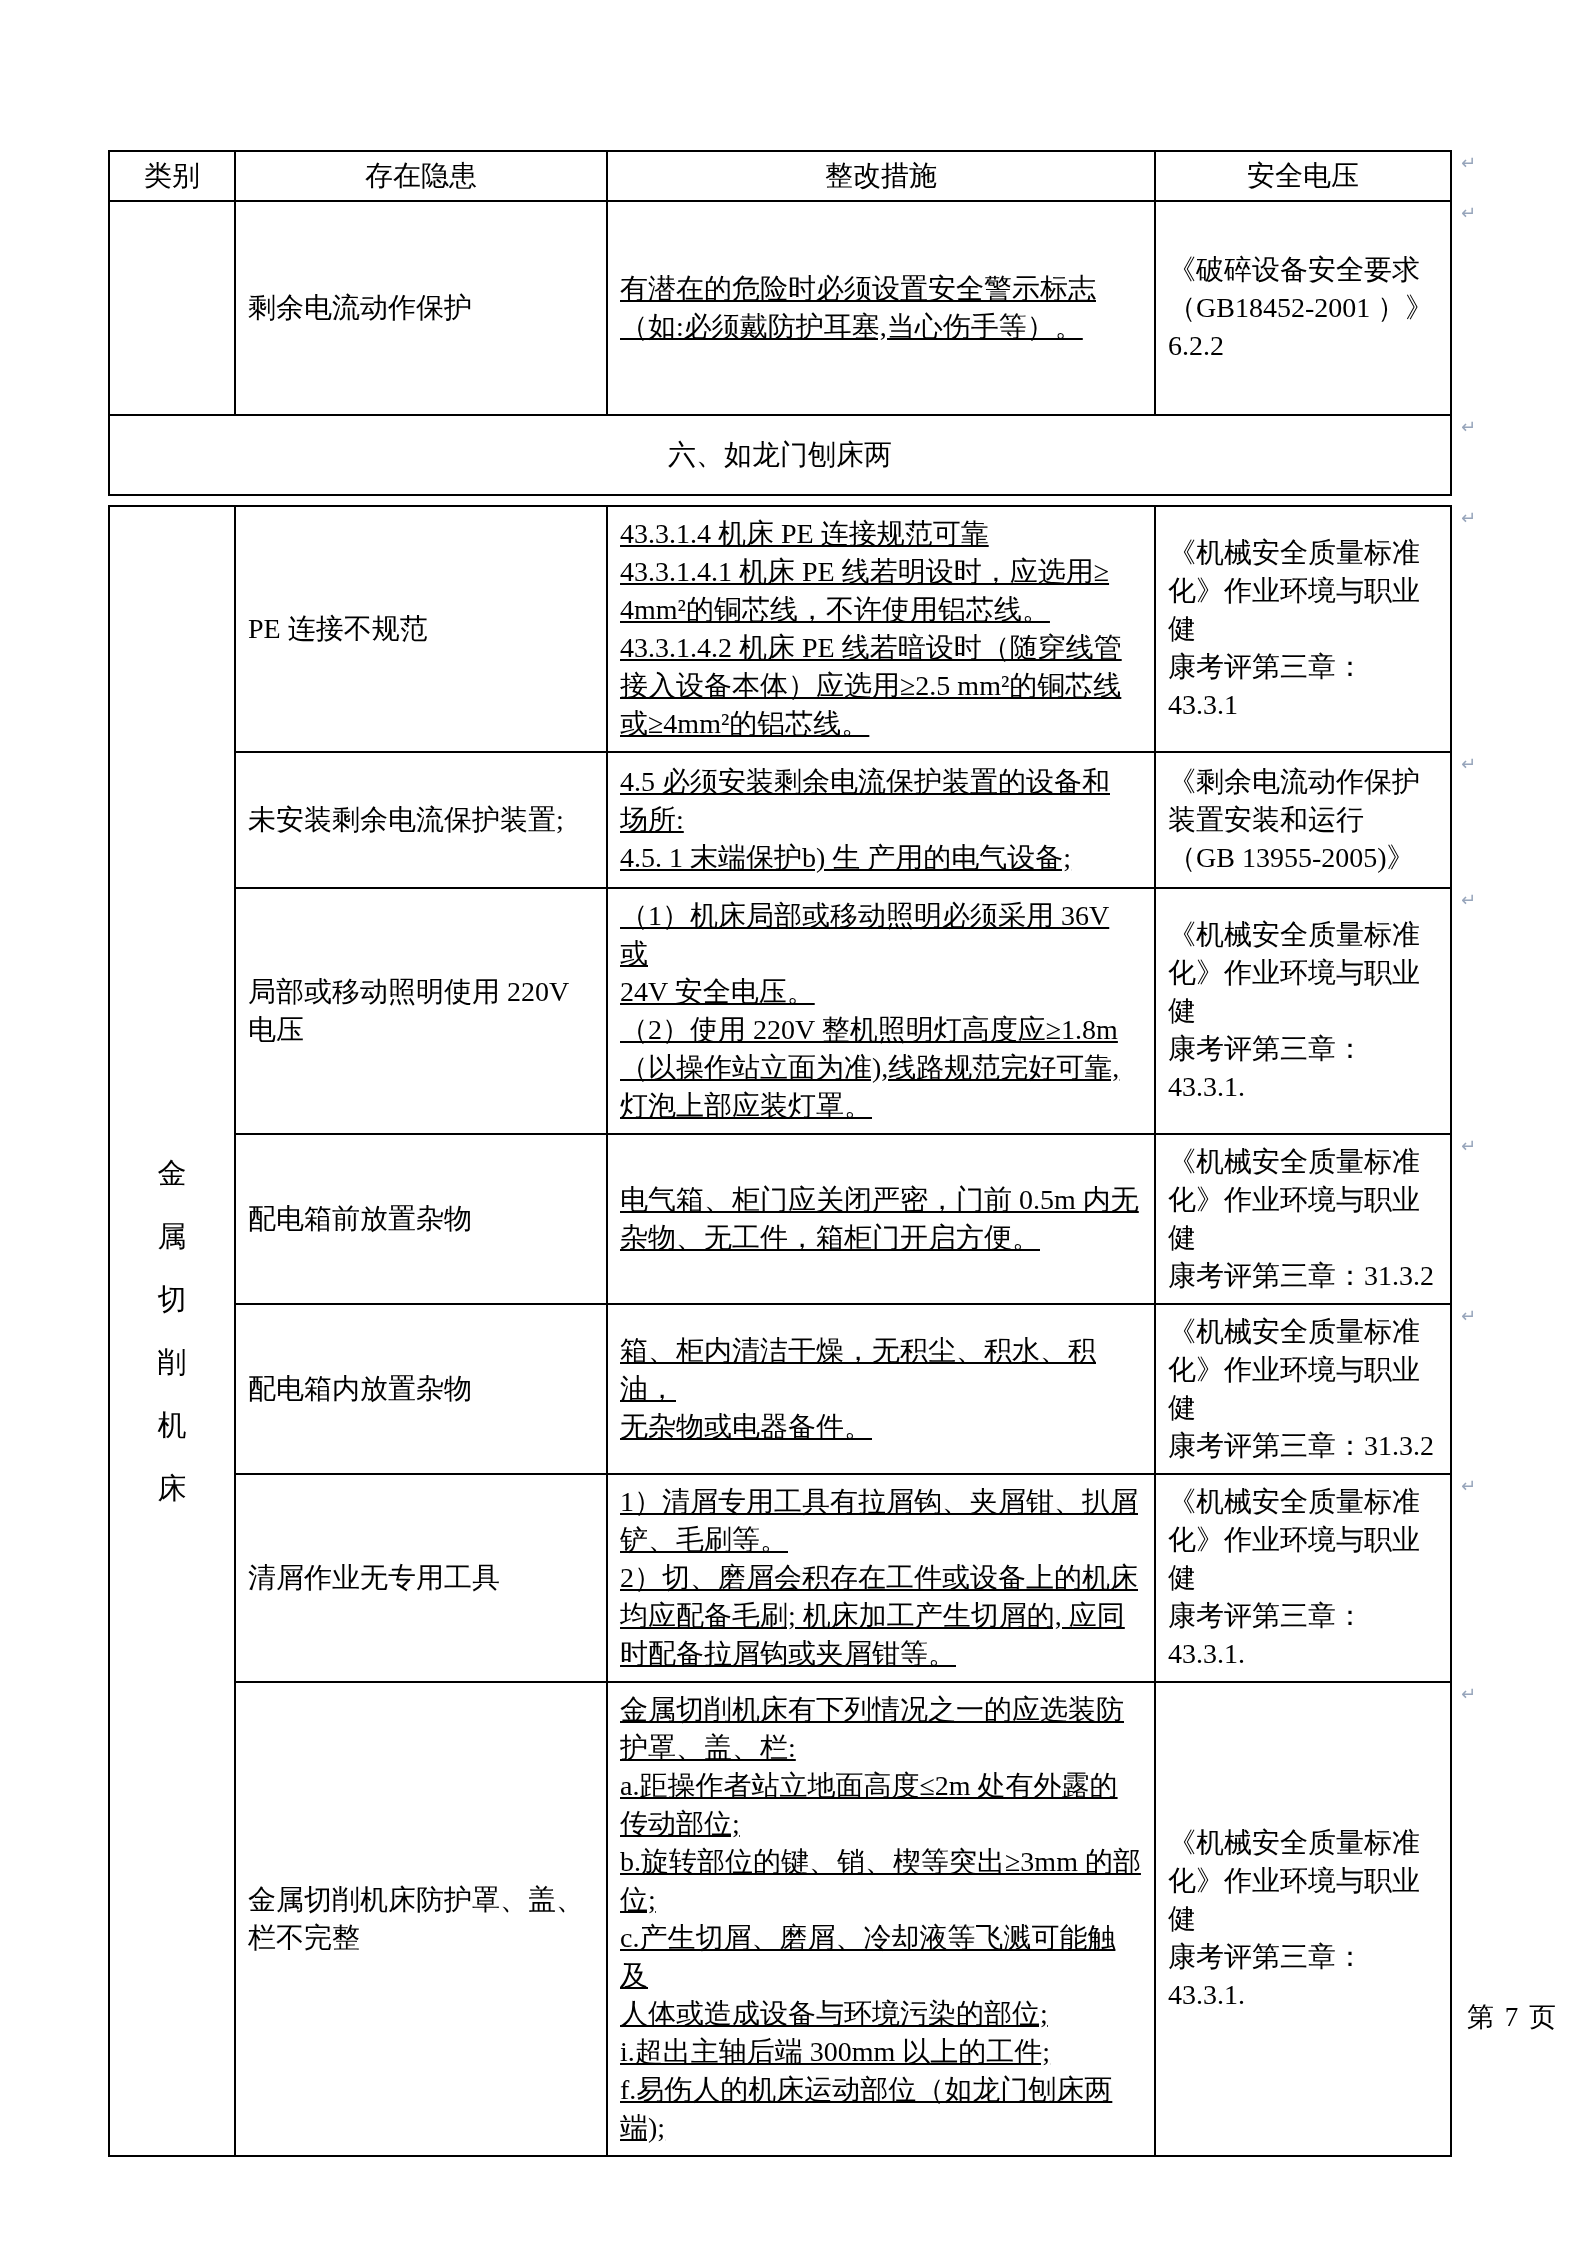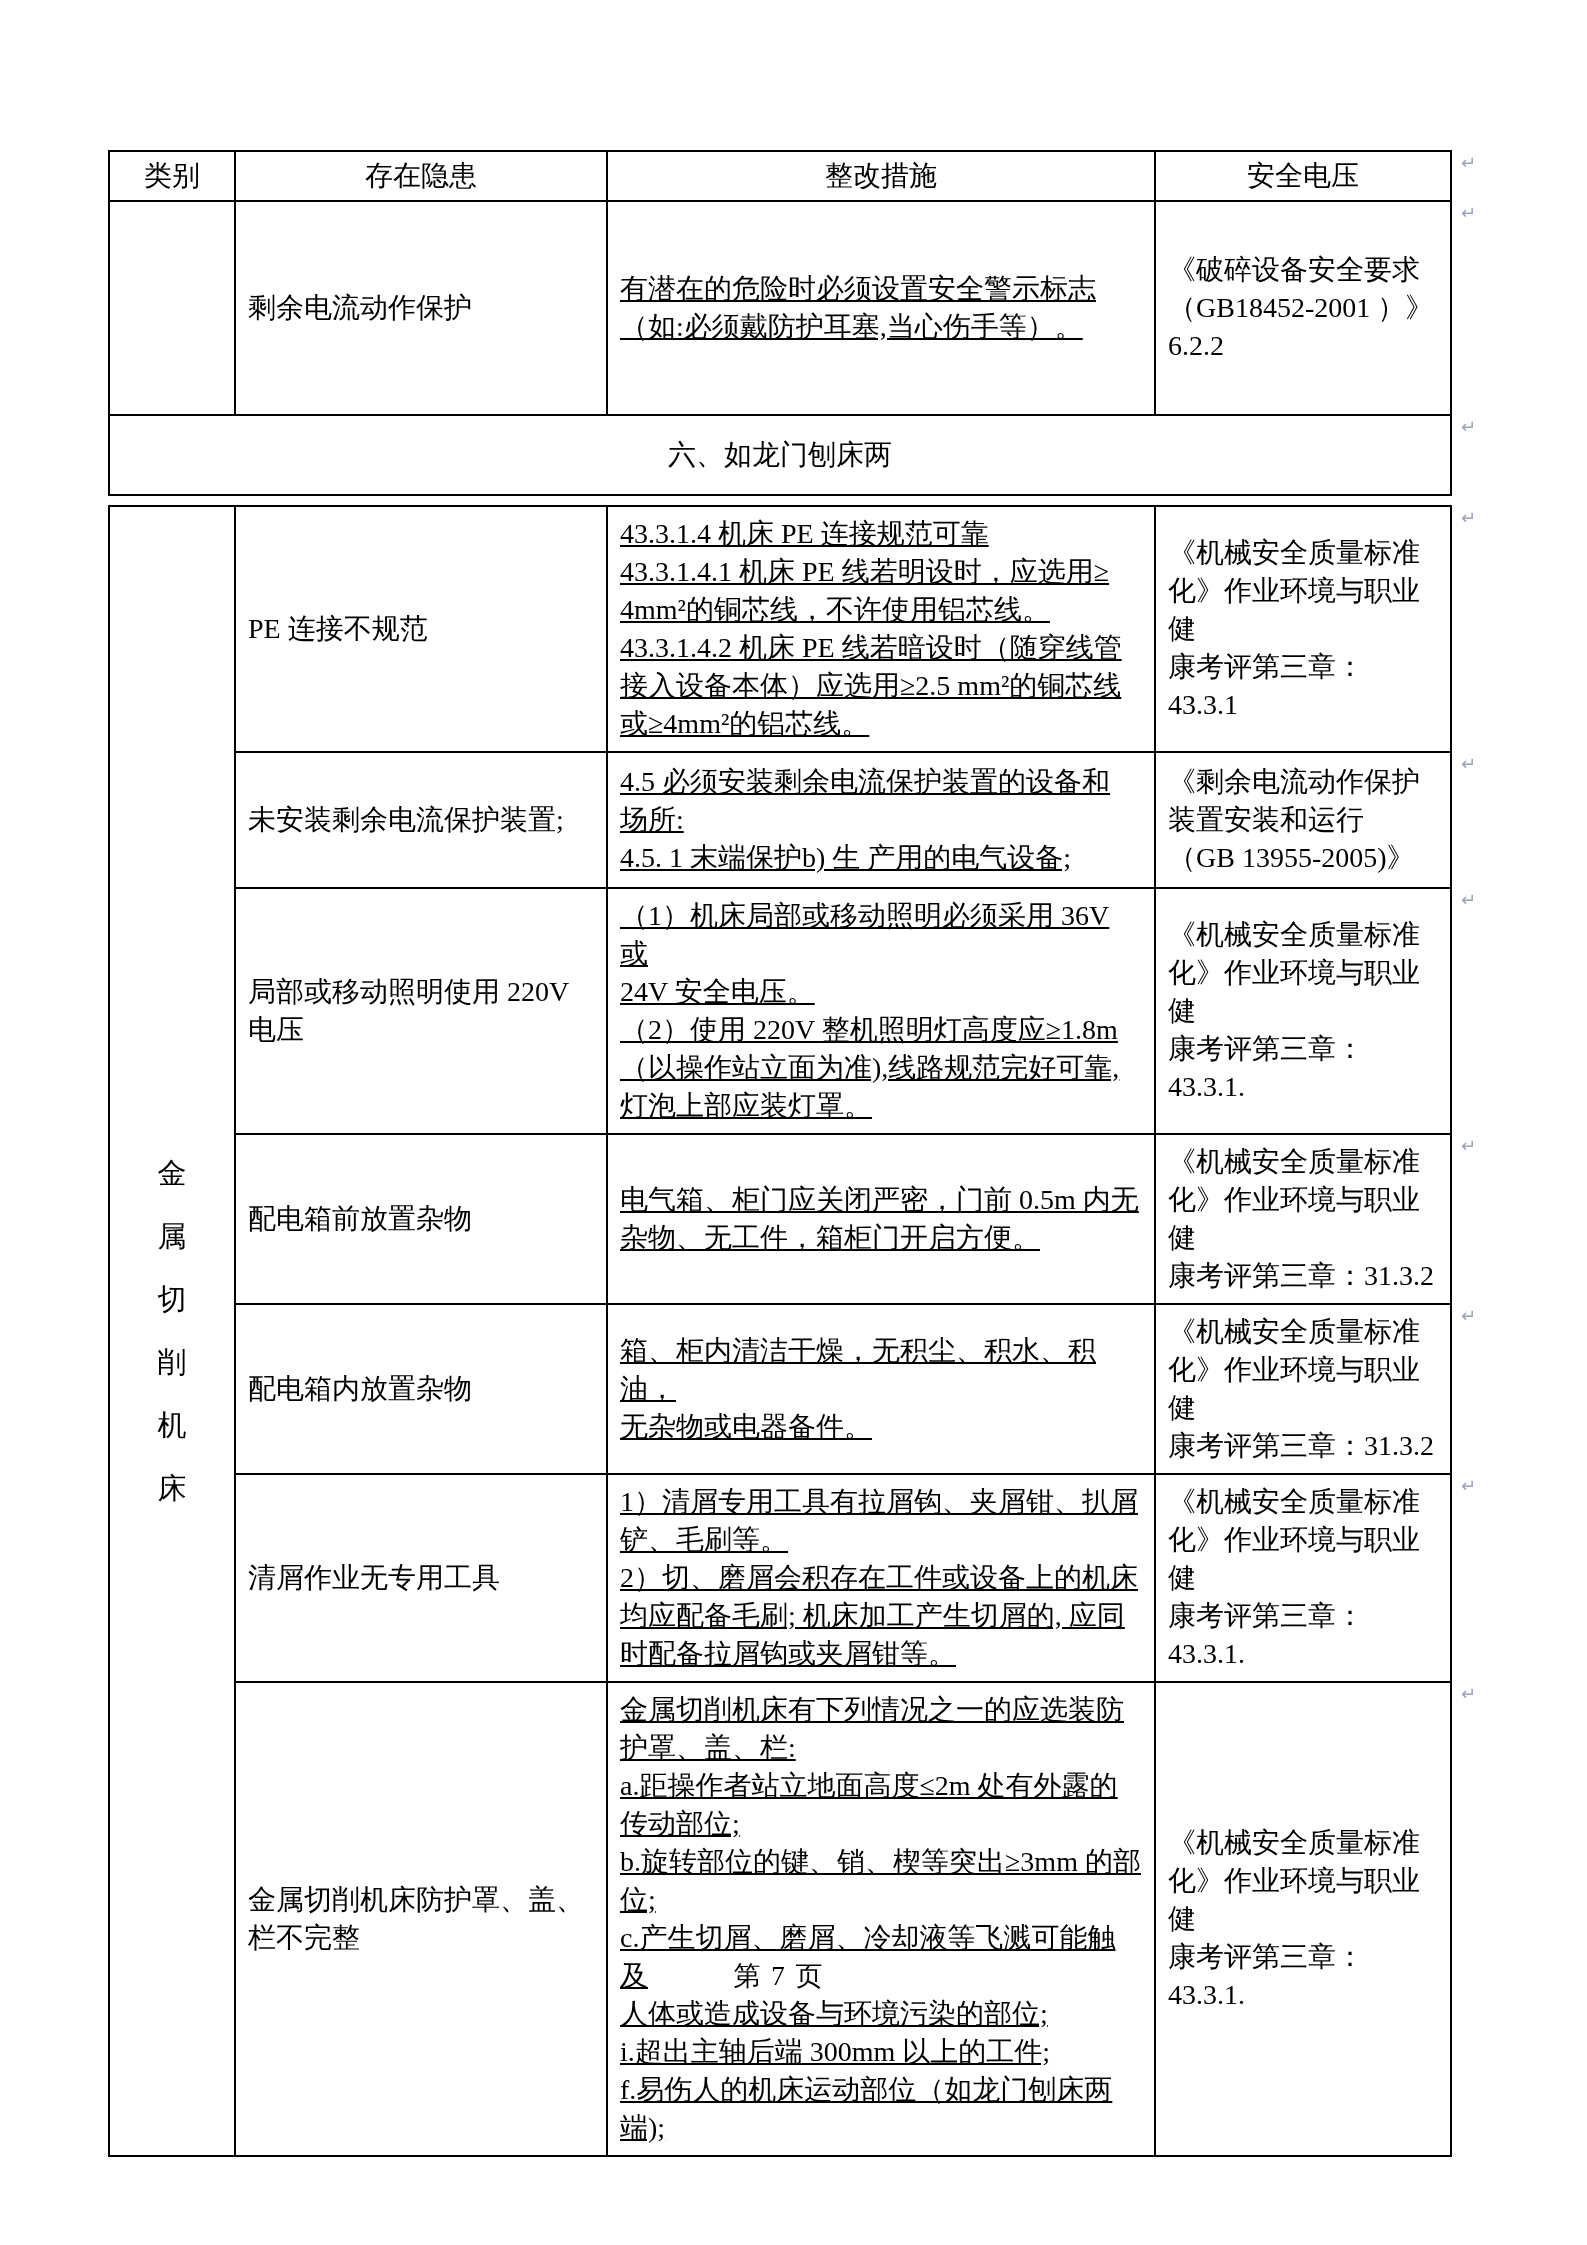--- a/index.html
+++ b/index.html
@@ -32,22 +32,22 @@
   tr.t2-r5 { height:116px; }
   tr.t2-r6 { height:200px; }
   tr.t2-r7 { height:340px; }
   .tbl-gap { height:9px; }
   .pmark {
     position:absolute; right:-26px; top:2px;
     color:#97a5bb; font-size:18px; line-height:18px;
     font-family:"DejaVu Sans",sans-serif;
   }
   .footer {
-    position:absolute; left:0; top:1958px; width:1558px;
-    text-align:center; font-size:27px; letter-spacing:2px;
+    position:absolute; left:0; top:1999px; width:1558px;
+    text-align:right; font-size:27px; letter-spacing:2px;
   }
 </style>
 </head>
 <body>
 
 <div class="page">
   <div class="content">
 
     <table class="doc">
       <colgroup>

